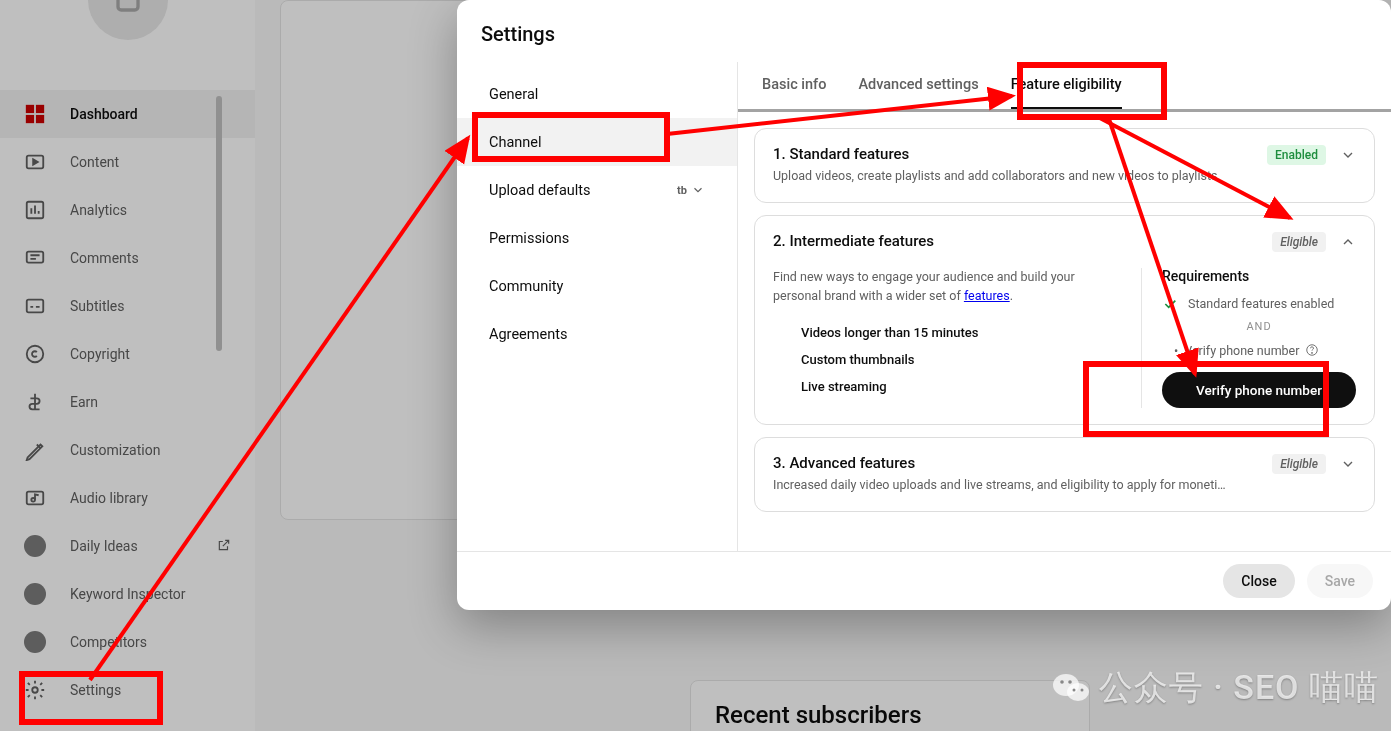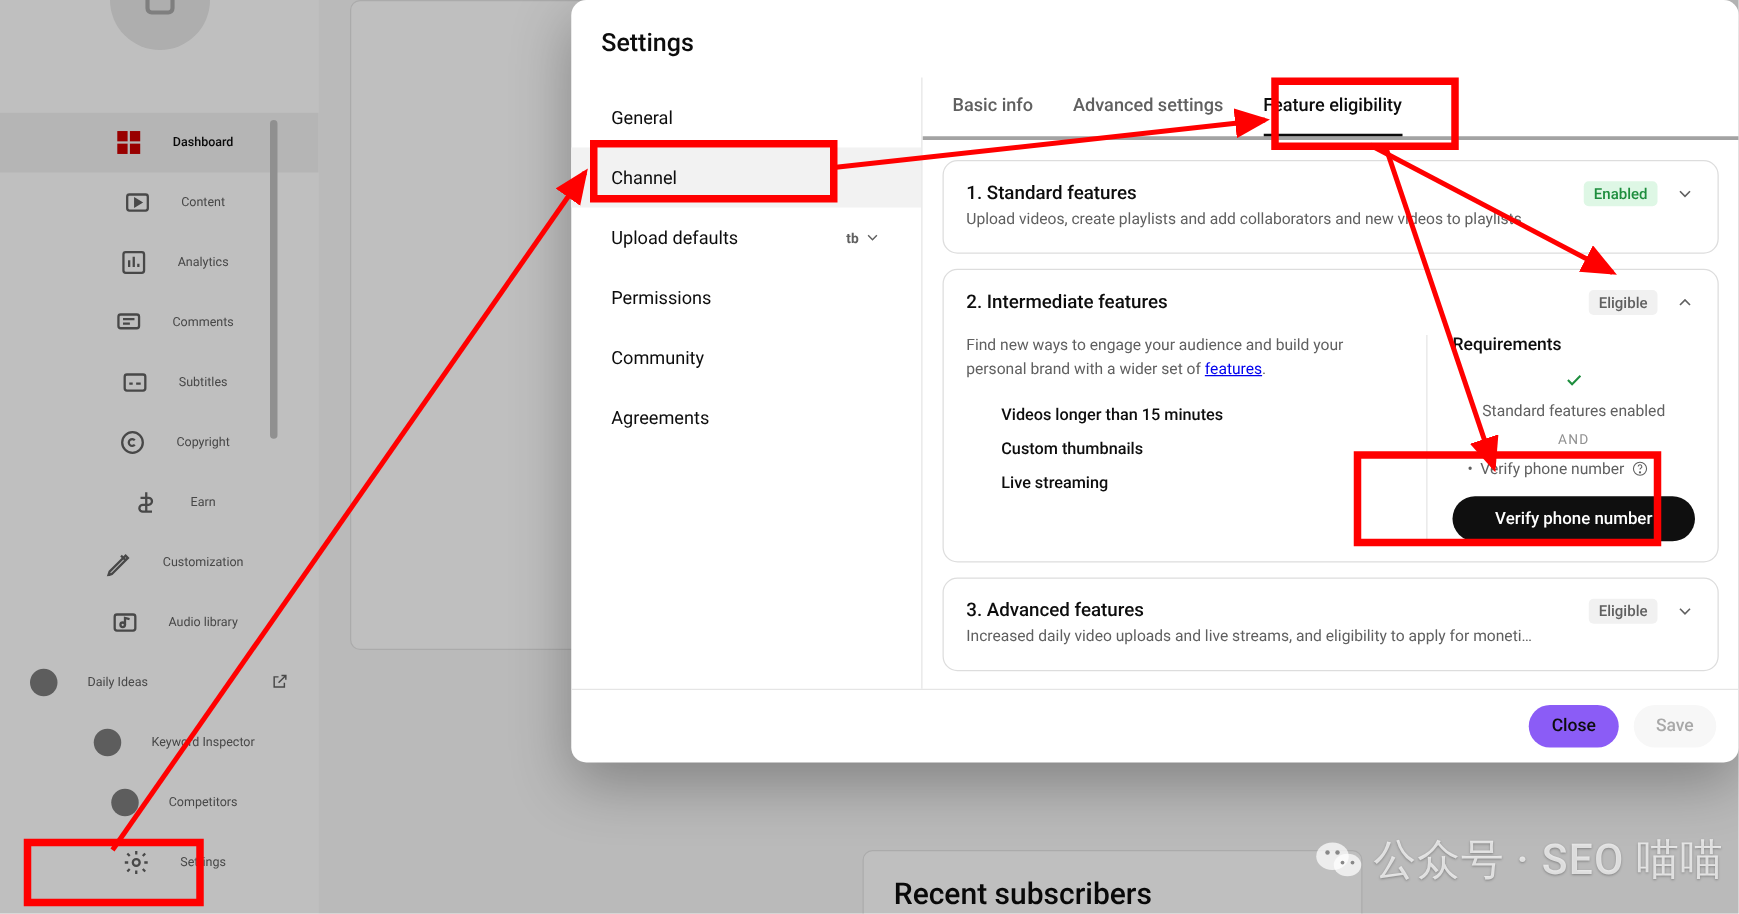--- a/index.html
+++ b/index.html
@@ -7,21 +7,21 @@
 
 
 .dim-overlay { position: absolute; inset: 0; background: rgba(0,0,0,0.25); z-index: 5; pointer-events: none; }
 
 
 .sidebar { position: absolute; left: 0; top: 0; width: 255px; height: 731px; background: #fff; z-index: 2; }
 .sidebar-avatar-zone { height: 90px; display: flex; align-items: flex-start; justify-content: center; padding-top: 0; }
 .sidebar-avatar { width: 80px; height: 80px; border-radius: 50%; background: #e8e8e8; margin-top: -40px; display: flex; align-items: center; justify-content: center; }
 .sidebar-avatar svg { width: 40px; height: 40px; stroke: #aaa; stroke-width: 2; fill: none; }
 .sidebar-scroll { height: calc(731px - 90px); overflow: hidden; }
-.nav-item { display: flex; align-items: center; height: 48px; padding-left: 24px; cursor: pointer; color: #606060; font-size: 10px; justify-content: center; }
+.nav-item { display: flex; align-items: center; height: 48px; padding-left: 24px; cursor: pointer; color: #606060; font-size: 14px; }
 .nav-item .nav-icon { width: 22px; height: 22px; margin-right: 24px; display: inline-flex; align-items: center; justify-content: center; }
 .nav-item .nav-icon svg { width: 22px; height: 22px; stroke: #606060; stroke-width: 2; fill: none; }
 .nav-item.active { background: #f2f2f2; }
 .nav-item.active span { font-weight: 500; color: #0d0d0d; }
 .nav-item.active .nav-icon svg { stroke: #c00; fill: #c00; }
 .nav-item .ext { margin-left: auto; margin-right: 24px; }
 .nav-item .ext svg { width: 14px; height: 14px; stroke: #606060; fill: none; stroke-width: 2; }
 .nav-item.plugin .nav-icon { width: 22px; height: 22px; border-radius: 50%; background: #7c7c7c; }
 .scroll-indicator { position: absolute; right: 33px; top: 96px; width: 6px; height: 255px; background: #c1c1c1; border-radius: 3px; }
 
@@ -52,40 +52,40 @@
 .tab.active { color: #0d0d0d; border-bottom-color: #0d0d0d; }
 
 .feature-list { padding: 4px 16px 8px 16px; overflow-y: auto; flex: 1; }
 .feature-card { border: 1px solid #ddd; border-radius: 12px; padding: 16px 18px; margin-top: 12px; }
 .feature-header { display: flex; align-items: flex-start; cursor: pointer; }
 .feature-title { font-size: 15px; font-weight: 500; color: #0d0d0d; margin-bottom: 4px; }
 .feature-sub { font-size: 12.5px; color: #606060; line-height: 1.5; }
 .feature-right { margin-left: auto; display: flex; align-items: center; gap: 14px; }
 .badge { font-size: 12px; font-weight: 500; padding: 3px 8px; border-radius: 4px; margin-left: 40px; }
 .badge.enabled { background: #def7e5; color: #1e8e3e; }
-.badge.eligible { background: #f1f1f1; color: #606060; }
+.badge.eligible { background: #f1f1f1; color: #606060; font-style: italic; }
 .chev { width: 16px; height: 16px; stroke: #606060; stroke-width: 2; fill: none; }
 
 .feature-body { display: flex; margin-top: 14px; }
 .feature-body-left { flex: 1; padding-right: 20px; }
 .feature-body-left p { font-size: 12.5px; color: #606060; line-height: 1.5; margin-bottom: 14px; }
 .feat-sublist { list-style: none; padding-left: 28px; }
 .feat-sublist li { font-size: 13px; font-weight: 500; color: #0d0d0d; padding: 6px 0; }
 .feature-body-right { width: 215px; border-left: 1px solid #e5e5e5; padding-left: 20px; }
 .req-title { font-size: 14px; font-weight: 500; color: #0d0d0d; margin-bottom: 12px; }
-.req-line { display: flex; align-items: center; gap: 10px; font-size: 12.5px; color: #606060; margin-bottom: 8px; flex-direction: column; }
+.req-line { display: flex; align-items: center; gap: 10px; font-size: 12.5px; color: #606060; margin-bottom: 8px; }
 .req-line svg { width: 16px; height: 16px; }
 .req-and { text-align: center; font-size: 11px; color: #909090; letter-spacing: 1px; margin: 6px 0 10px 0; }
 .req-todo { display: flex; align-items: center; gap: 6px; font-size: 12.5px; color: #606060; padding-left: 12px; }
 .req-todo::before { content: "•"; color: #606060; }
 .req-todo svg { width: 14px; height: 14px; stroke: #606060; stroke-width: 1.5; fill: none; }
 .verify-btn { background: #0f0f0f; color: #fff; border: none; border-radius: 20px; padding: 10px 16px; font-size: 13.5px; font-weight: 500; cursor: pointer; margin-top: 14px; width: 100%; }
 
 .modal-footer { display: flex; justify-content: flex-end; gap: 12px; padding: 12px 18px; border-top: 1px solid #e5e5e5; }
-.footer-btn { border: none; background: #8b5cf6; color: #0d0d0d; border-radius: 18px; padding: 9px 18px; font-size: 14px; font-weight: 500; cursor: pointer; }
+.footer-btn { border: none; background: #e5e5e5; color: #0d0d0d; border-radius: 18px; padding: 9px 18px; font-size: 14px; font-weight: 500; cursor: pointer; }
 .footer-btn.save { color: #a8a8a8; background: #f7f7f7; cursor: not-allowed; }
 
 
 .annot { position: absolute; inset: 0; z-index: 100; pointer-events: none; }
 .annot rect.box { fill: none; stroke: #f00; stroke-width: 6; }
 .annot line { stroke: #f00; stroke-width: 4; marker-end: url(#arrow); }
 
 
 .watermark { position: absolute; right: 12px; bottom: 20px; z-index: 200; display: flex; align-items: center; gap: 8px; color: rgba(255,255,255,0.72); font-size: 34px; font-weight: 500; letter-spacing: 1px; text-shadow: 0 1px 2px rgba(0,0,0,0.3); }
 .watermark svg { width: 40px; height: 40px; }

